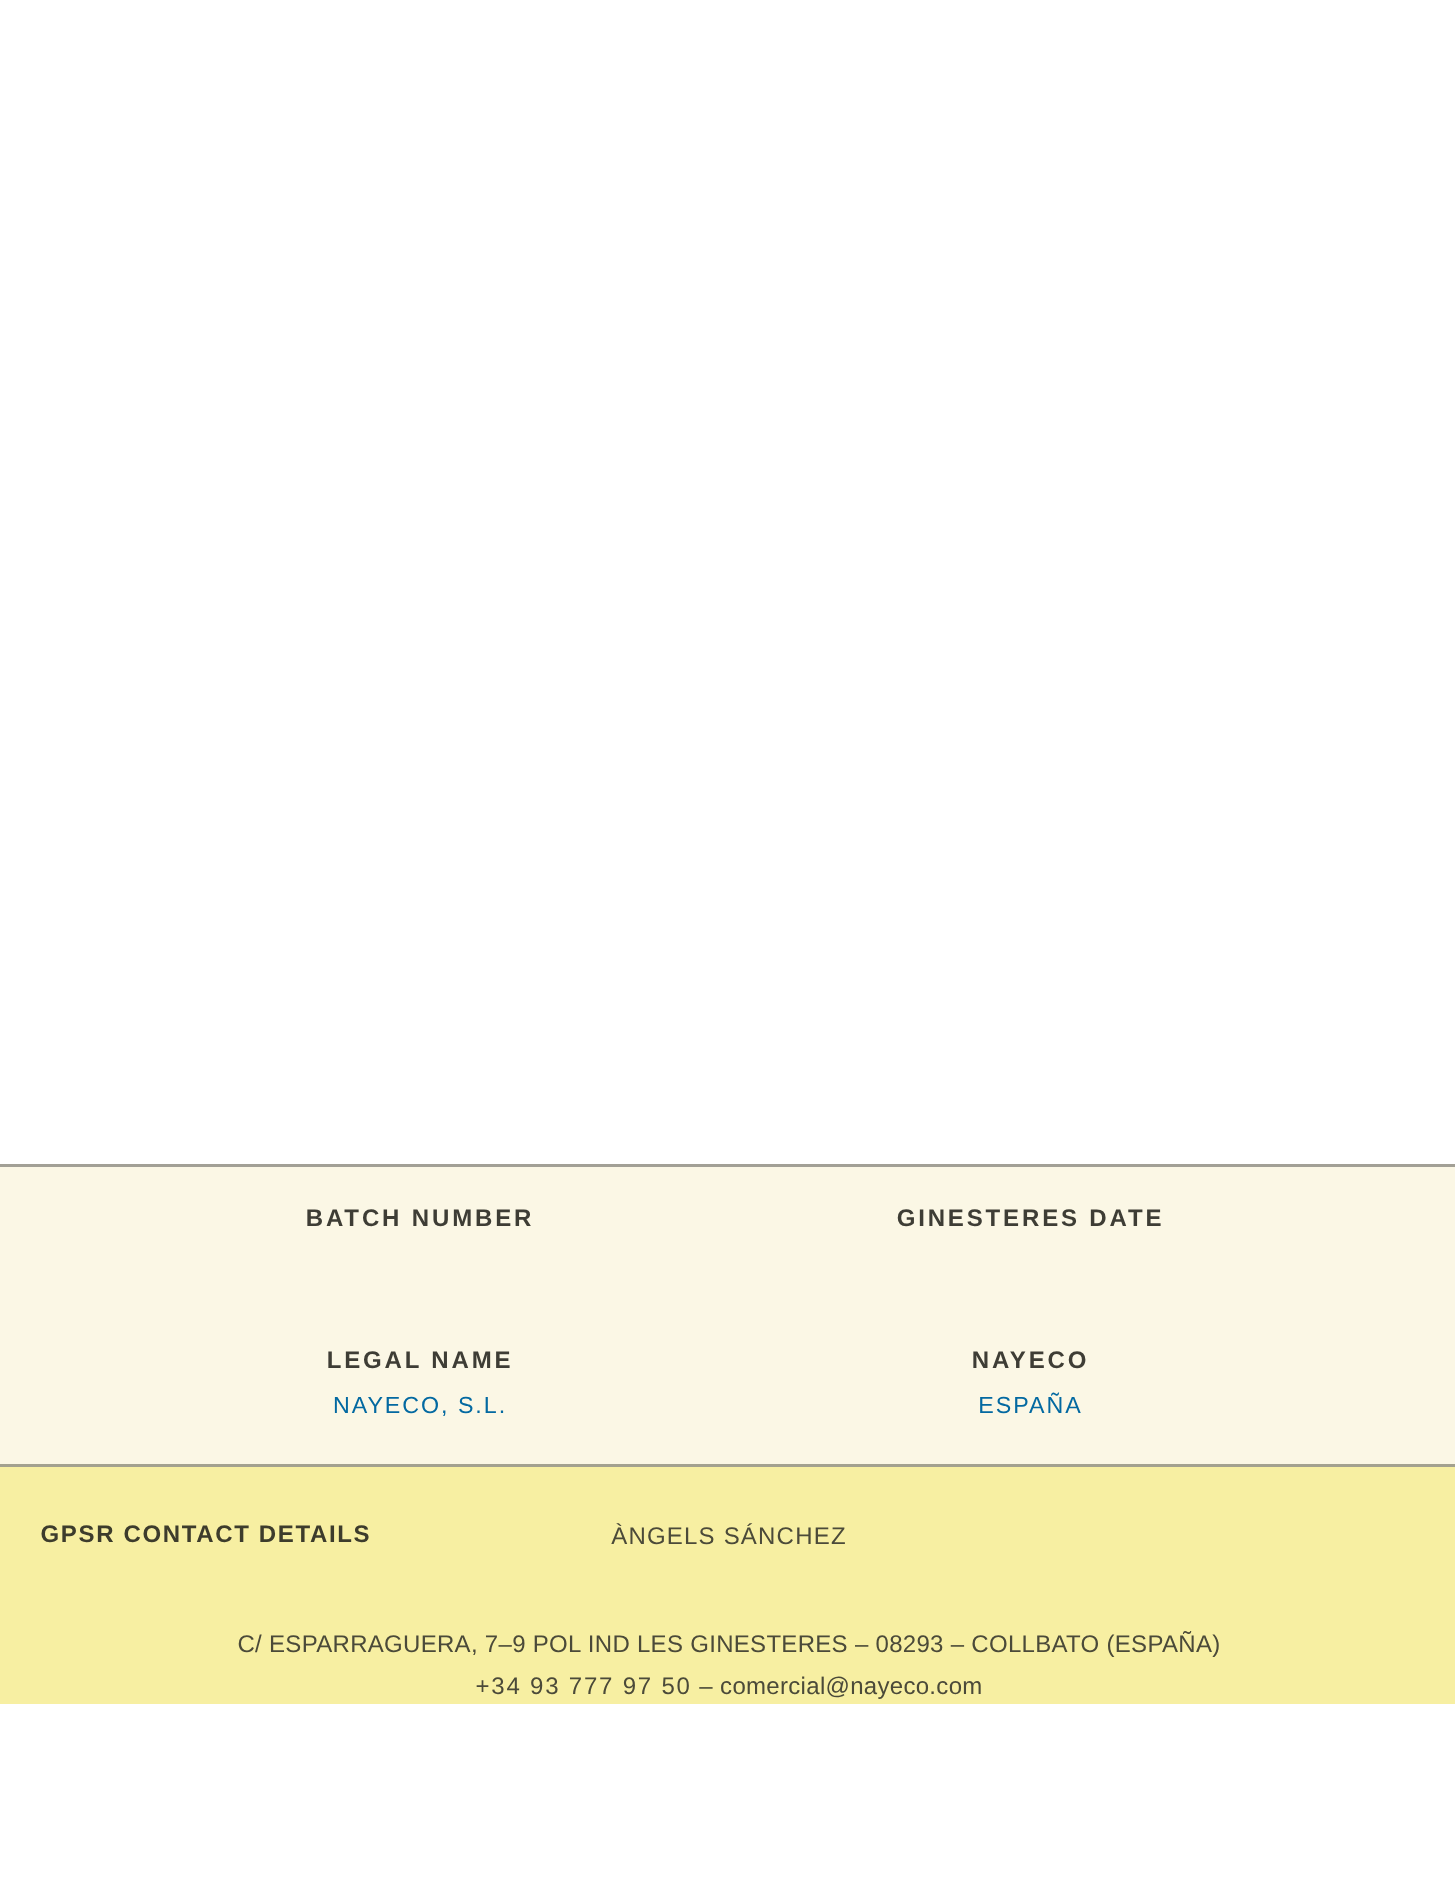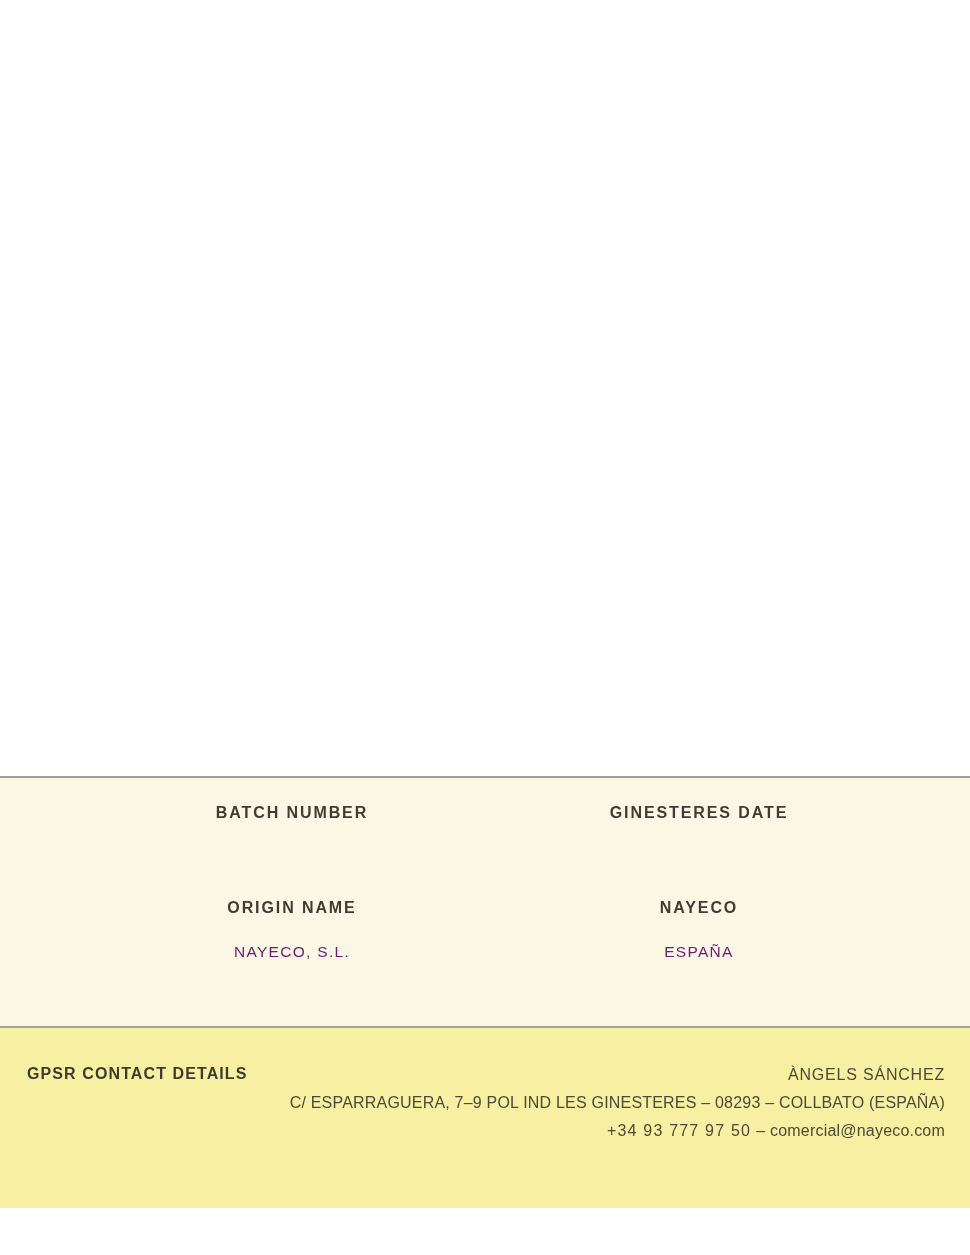--- a/index.html
+++ b/index.html
@@ -14,83 +14,83 @@
     background: #ffffff;
     overflow: hidden;
     font-family: "Liberation Sans", sans-serif;
   }
   .top-space {
     height: 776px;
   }
   
   .info-panel {
     box-sizing: border-box;
-    height: 252px;
+    height: 202px;
     background: #fbf7e5;
     border-top: 2px solid #a2a096;
     border-bottom: 2px solid #a3a18f;
-    padding-left: 12px;
   }
   .info-grid {
     display: grid;
     grid-template-columns: 400px 400px;
     grid-template-rows: 95px auto;
     column-gap: 7px;
     padding: 25px 0 0 80px;
   }
   .info-cell {
     text-align: center;
   }
   .field-label {
     font-size: 16px;
     font-weight: 700;
     letter-spacing: 1.9px;
     line-height: 20px;
     color: #3e3d35;
   }
   .field-value {
-    margin-top: 24px;
+    margin-top: 10px;
     font-size: 15.5px;
     font-weight: 400;
     letter-spacing: 1.3px;
     line-height: 20px;
-    color: #701a75;
+    color: #0369a1;
   }
   
   .contact-panel {
     position: relative;
     box-sizing: border-box;
-    height: 180px;
+    height: 158px;
     background: #f7efa2;
     padding: 33px 25px 0 27px;
   }
   .gpsr-title {
     position: absolute;
     left: 27px;
     top: 37px;
     font-size: 16px;
     font-weight: 700;
     letter-spacing: 1.1px;
     color: #3d3c2c;
     white-space: nowrap;
   }
   .contact-lines {
-    text-align: right;
+    text-align: center;
     color: #4b4a39;
     font-size: 16px;
   }
   .contact-line {
     line-height: 28px;
     white-space: nowrap;
   }
   .contact-name {
     letter-spacing: 0.8px;
   }
   .contact-address {
     letter-spacing: 0.2px;
+    margin-top: 44px;
   }
   .contact-phone {
     letter-spacing: 1.2px;
     margin-top: 37px;
   }
   .contact-sep {
     margin: 0 5px;
   }
   .contact-email {
     letter-spacing: 0.2px;
@@ -113,21 +113,21 @@
         <div class="field-label">BATCH NUMBER</div>
         <div class="field-value"></div>
       </div>
 
       <div class="info-cell">
         <div class="field-label">GINESTERES DATE</div>
         <div class="field-value"></div>
       </div>
 
       <div class="info-cell">
-        <div class="field-label">ORIGIN NAME</div>
+        <div class="field-label">LEGAL NAME</div>
         <div class="field-value">NAYECO, S.L.</div>
       </div>
 
       <div class="info-cell">
         <div class="field-label">NAYECO</div>
         <div class="field-value">ESPAÑA</div>
       </div>
 
     </div>
   </div>

